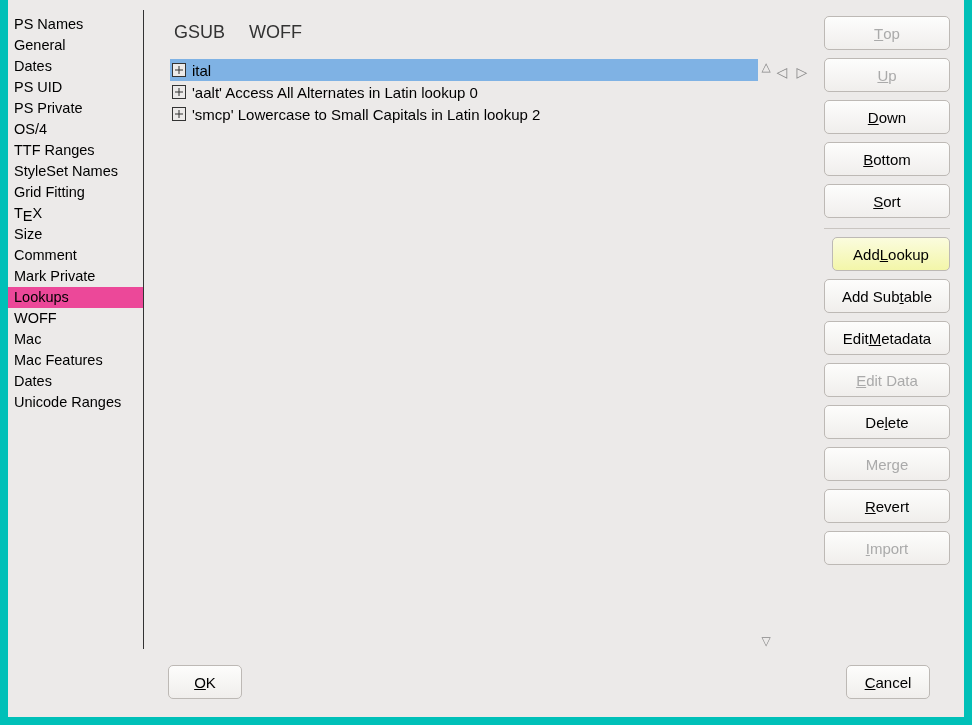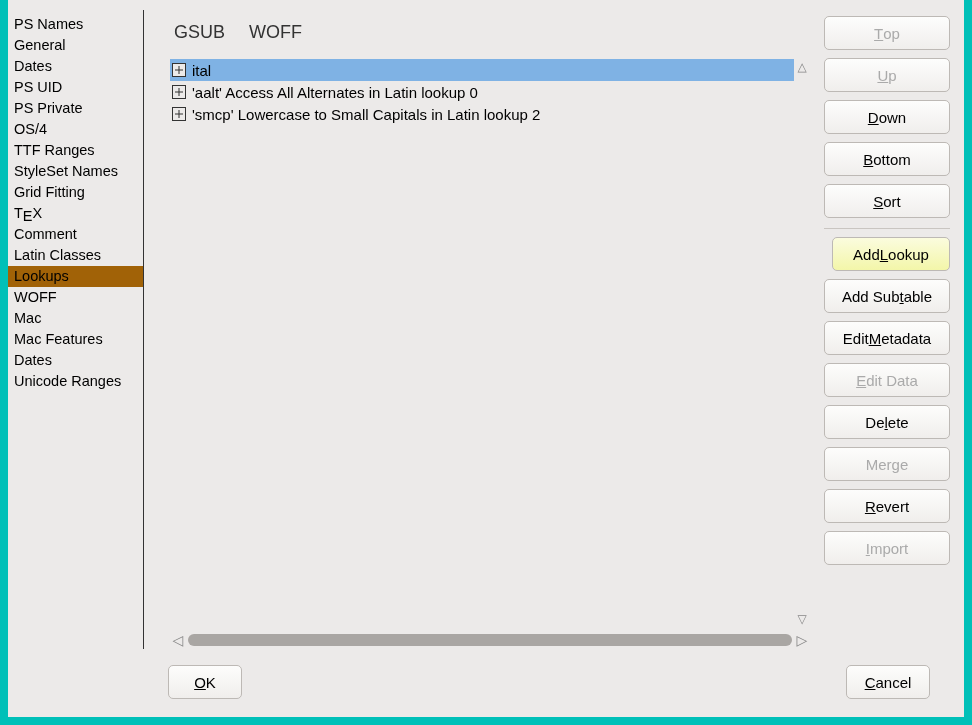--- a/index.html
+++ b/index.html
@@ -12,25 +12,25 @@
     border:1px solid #000;
   }
   .titlebar .title { flex: 1; }
   .titlebar .winbtns { display: flex; height: 32px; }
   .titlebar .winbtn { width: 46px; display: flex; align-items: center; justify-content: center; font-size: 14px; }
   .titlebar .winbtn svg { width: 12px; height: 12px; }
   .client { flex: 1; background: #eceae9; margin: 0 8px 8px 8px; display: flex; flex-direction: column; padding: 10px 14px 14px 0; }
   .upper { flex: 1; display: flex; min-height: 0; }
   .sidebar { width: 136px; border-right: 1px solid #333; padding-top: 4px; }
   .sidebar-item { font-size: 14.5px; padding: 0px 4px 0px 6px; line-height: 21px; color: #000; cursor: default; white-space: nowrap; }
-  .sidebar-item.selected { background: #a16207; }
+  .sidebar-item.selected { background: #ec4899; }
   .center { flex: 1; display: flex; flex-direction: column; padding-left: 26px; min-width: 0; }
   .tabs { display: flex; gap: 24px; padding: 12px 0 16px 4px; font-size: 18px; color: #333; }
   .tab { cursor: default; }
-  .listwrap { flex: 1; position: relative; background: #eceae9; display:flex; flex-direction:column; }
+  .listwrap { flex: 1; position: relative; background: #eceae9; display:flex; flex-direction:row; }
   .listbox { flex:1; position: relative; border: none; overflow:hidden; }
   .list-inner { position:absolute; inset:0 16px 0 0; }
   .list-row { display: flex; align-items: center; font-size: 15px; height: 22px; padding-left: 2px; }
   .list-row.selected { background: #7fb2e4; }
   .plusbox { width: 14px; height: 14px; border: 1px solid #333; margin-right: 6px; position: relative; flex:0 0 14px; background:#eceae9; }
   .plusbox::before, .plusbox::after { content:""; position:absolute; background:#333; }
   .plusbox::before { left:2px; right:2px; top:50%; height:1px; transform:translateY(-0.5px); }
   .plusbox::after { top:2px; bottom:2px; left:50%; width:1px; transform:translateX(-0.5px); }
   .vscroll { position:absolute; right:0; top:0; bottom:0; width:16px; display:flex; flex-direction:column; }
   .vscroll .arrow { height:16px; display:flex; align-items:center; justify-content:center; color:#888; font-size:12px;}
@@ -59,22 +59,23 @@
           <div class="sidebar-item">PS Names</div>
           <div class="sidebar-item">General</div>
           <div class="sidebar-item">Dates</div>
           <div class="sidebar-item">PS UID</div>
           <div class="sidebar-item">PS Private</div>
           <div class="sidebar-item">OS/4</div>
           <div class="sidebar-item">TTF Ranges</div>
           <div class="sidebar-item">StyleSet Names</div>
           <div class="sidebar-item">Grid Fitting</div>
           <div class="sidebar-item">T<span style="position:relative;top:3px;">E</span>X</div>
+          <div class="sidebar-item">Size</div>
           <div class="sidebar-item">Comment</div>
-          <div class="sidebar-item">Latin Classes</div>
+          <div class="sidebar-item">Mark Private</div>
           <div class="sidebar-item selected">Lookups</div>
           <div class="sidebar-item">WOFF</div>
           <div class="sidebar-item">Mac</div>
           <div class="sidebar-item">Mac Features</div>
           <div class="sidebar-item">Dates</div>
           <div class="sidebar-item">Unicode Ranges</div>
         </div>
 
       <div class="center">
         <div class="tabs">

